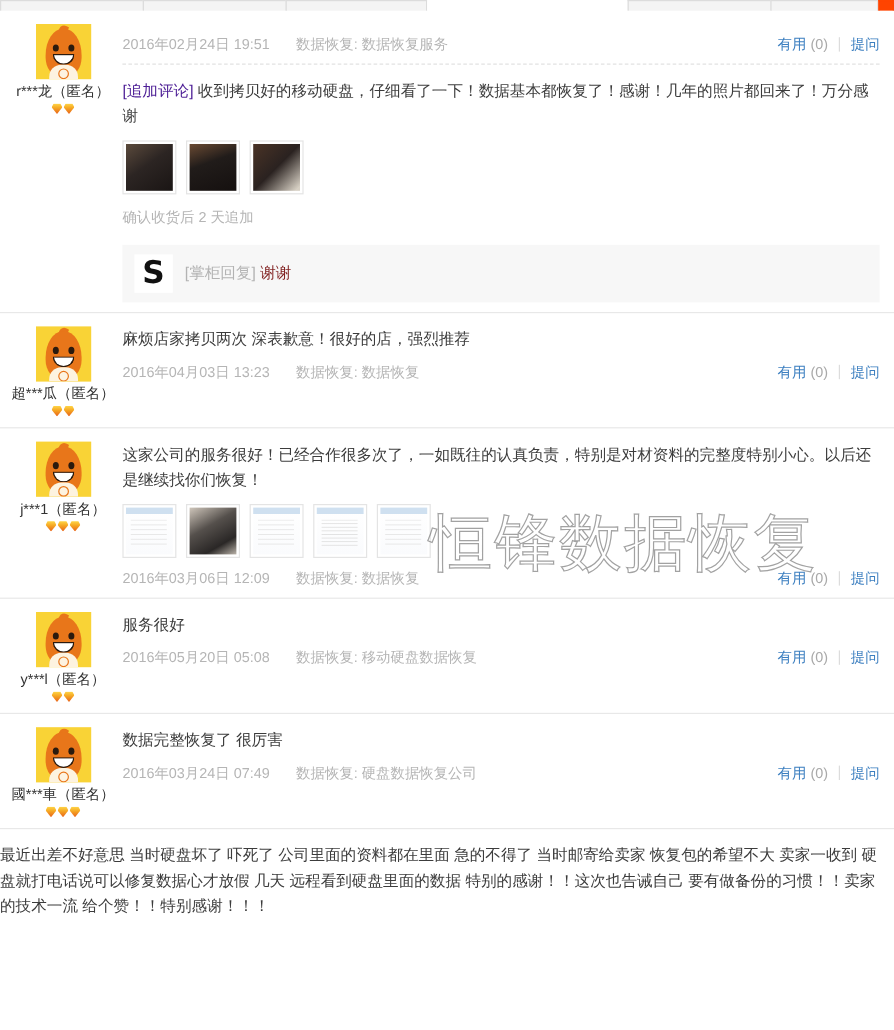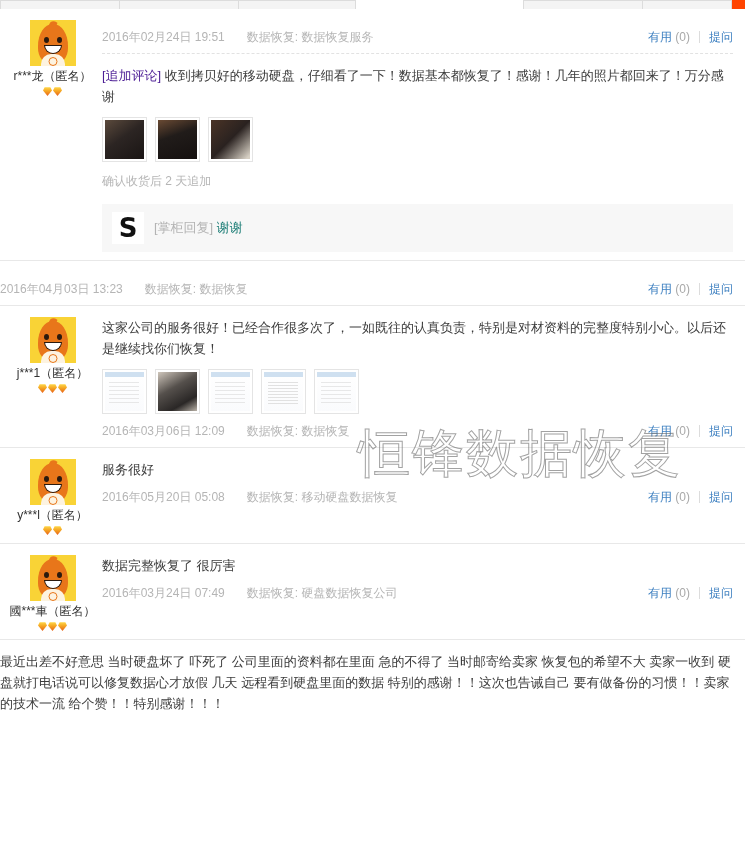--- a/index.html
+++ b/index.html
@@ -276,21 +276,21 @@
     font-family: "DejaVu Sans", sans-serif;
     display: flex;
     align-items: center;
     justify-content: center;
     line-height: 1;
     margin-right: 10px;
     flex: 0 0 32px;
   }
   .reply .rtext { font-size: 13px; line-height: 18px; }
   .reply .rlabel { color: #b3b3b3; }
-  .reply .rbody { color: #0f766e; }
+  .reply .rbody { color: #7f1d1d; }
 
   .subnote {
     margin-top: 11px;
     font-size: 12px;
     color: #b5b5b5;
   }
 
   
   .watermark {
     position: absolute;
@@ -374,21 +374,36 @@
         <div class="reply-wrap">
           <div class="reply">
             <div class="logo">S</div>
             <div class="rtext"><span class="rlabel">[掌柜回复]</span> <span class="rbody">谢谢</span></div>
           </div>
         </div>
       </div>
     </div>
 
     <div class="review">
+      <div class="user-col">
+        <div class="avatar">
+          <div class="sprout"></div>
+            <div class="body"></div>
+          <div class="eye l"></div>
+            <div class="eye r"></div>
+          <div class="mouth"></div>
+            <div class="bib"></div>
+        </div>
+        <div class="uname">超***瓜（匿名）</div>
+        <div class="rank">
+          <span class="gem"></span><span class="gem"></span>
+        </div>
+      </div>
       <div class="content-col">
+        <div class="rv-text">麻烦店家拷贝两次 深表歉意！很好的店，强烈推荐</div>
         <div class="meta">
           <span class="date">2016年04月03日 13:23</span>
           <span class="cat">数据恢复: 数据恢复</span>
           <span class="spacer"></span>
           <span class="actions">
             <a href="#"><span>有用</span> <span class="count">(0)</span></a>
             <span class="sep"></span>
             <a href="#">提问</a>
           </span>
         </div>

